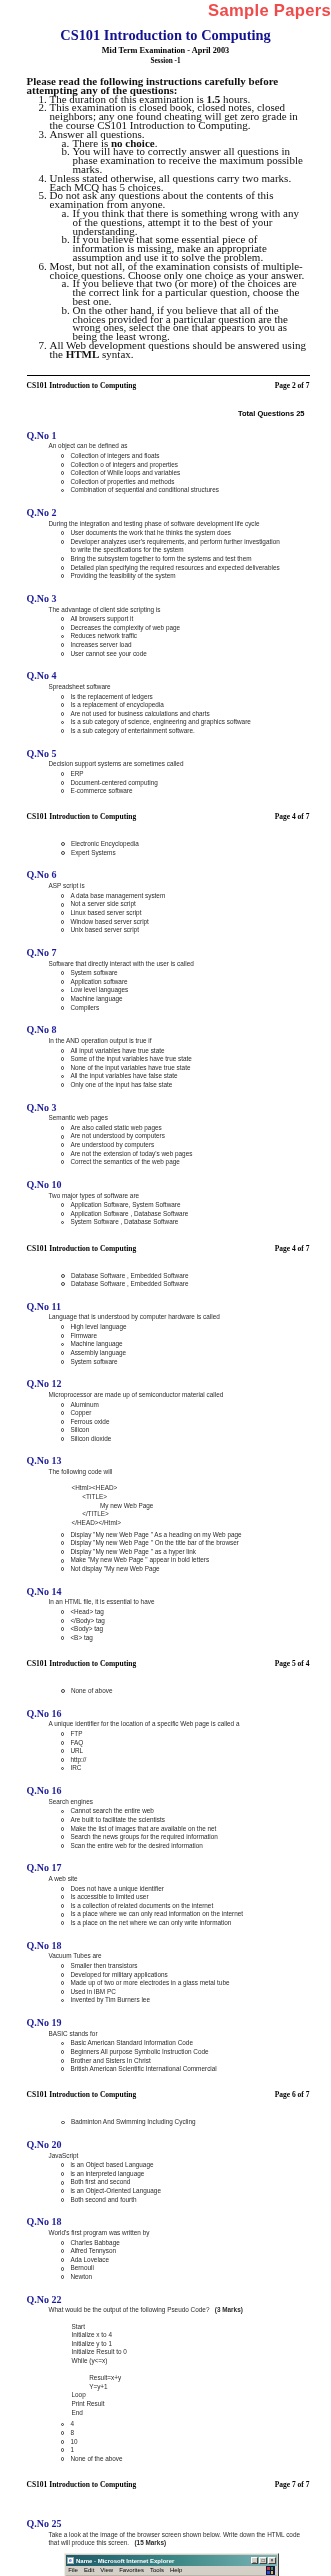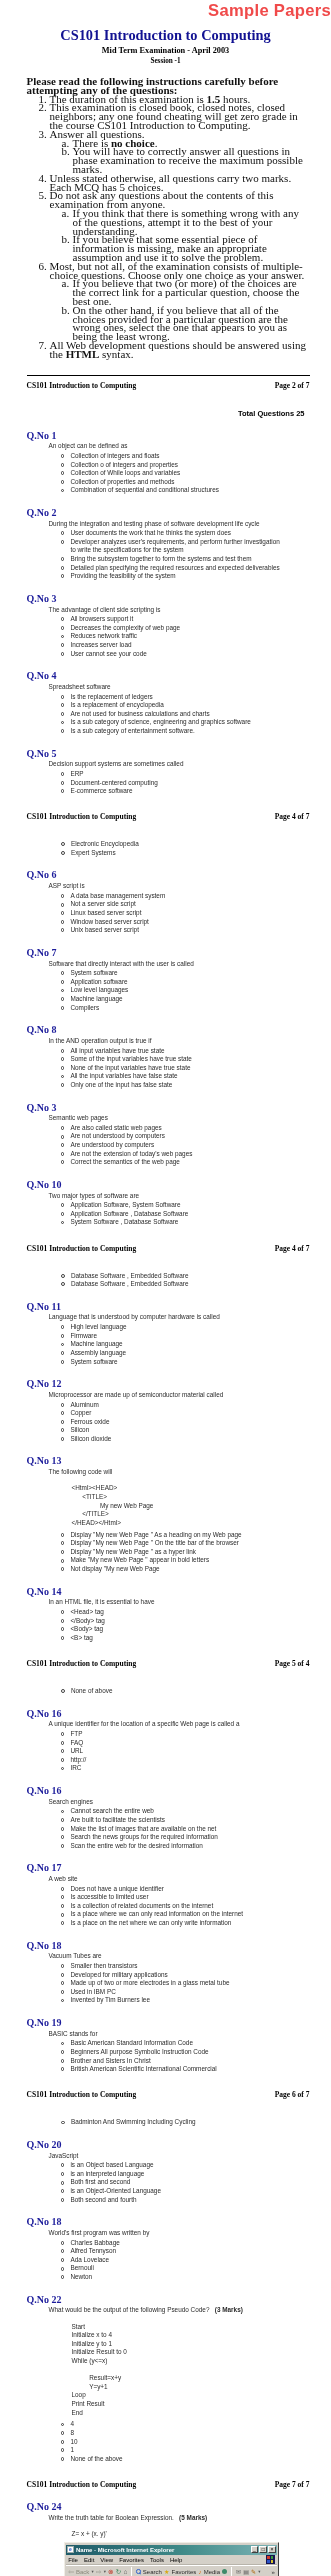--- a/index.html
+++ b/index.html
@@ -823,25 +823,24 @@
   </div>
       </div>
   </section>
     <div class="footer-block">
 
     <div class="footer-row">
       <span class="footer-course">CS101 Introduction to Computing</span>
       <span class="footer-page">Page 7 of 7</span>
     </div>
   </div>
-    <section class="question">
-    <h3 class="qno">Q.No 24</h3>
-    <p class="qtext">Write the truth table for Boolean Expression.<span class="marks">&nbsp;&nbsp;&nbsp;(5 Marks)</span></p>
-
-    <p class="formula">Z= x + (x. y)'</p>
+    <section class="question sp-lg">
+    <h3 class="qno">Q.No 25</h3>
+    <p class="qtext">Take a look at the image of the browser screen shown below. Write down the HTML code that will produce this screen.<span class="marks">&nbsp;&nbsp;&nbsp;(15 Marks)</span></p>
+
     <div class="options"></div>
   </section>
   </div>
 
 <div class="ie-window">
   <div class="ie-titlebar">
     <span class="ie-doc-icon">e</span>
     <span class="ie-title">Name - Microsoft Internet Explorer</span>
     <span class="win-btns">
       <span class="win-btn">_</span>

